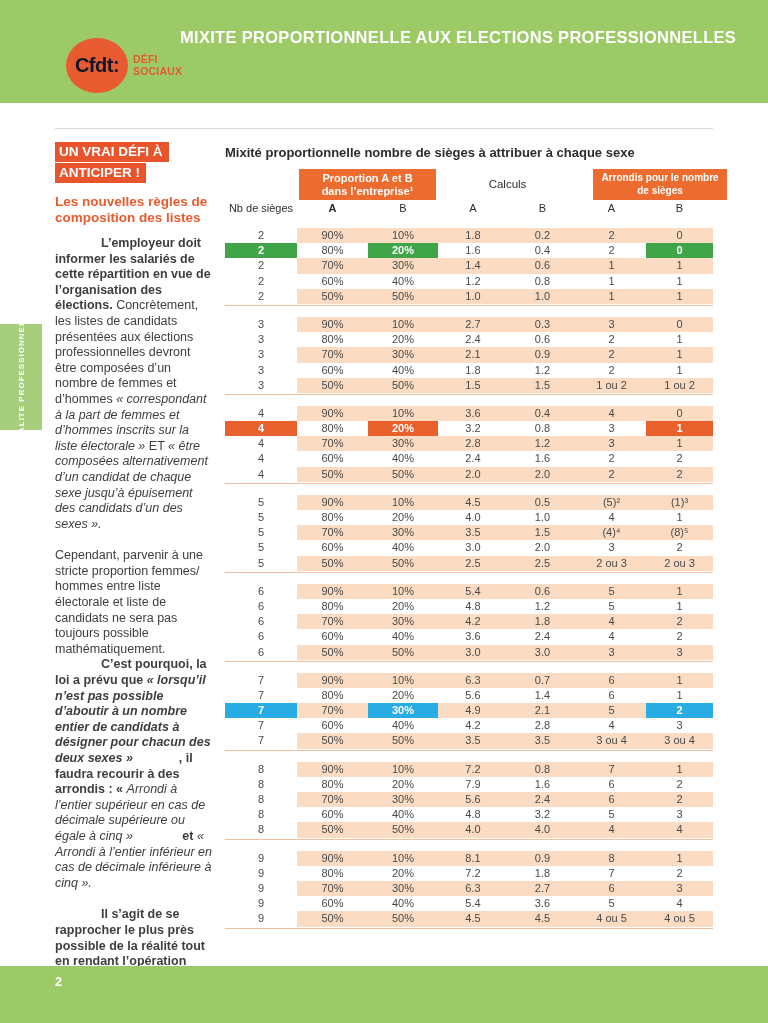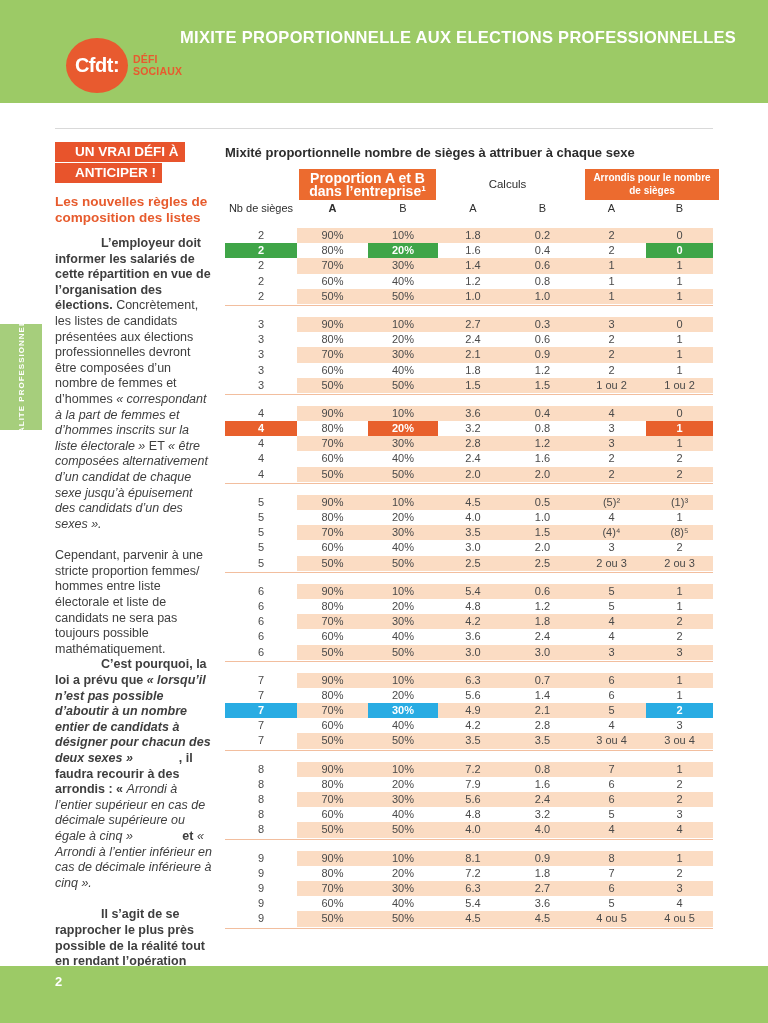--- a/index.html
+++ b/index.html
@@ -3,48 +3,48 @@
 <meta charset="utf-8">
 <style>
   html,body{margin:0;padding:0;}
   body{font-family:"Liberation Sans", sans-serif; background:#ffffff;}
   .page{position:relative;width:768px;height:1023px;background:#ffffff;overflow:hidden;}
 
   
   .header{position:absolute;left:0;top:0;width:768px;height:103px;background:#9cca66;}
   .logo{position:absolute;left:66px;top:37px;height:56px;display:flex;align-items:center;}
   .logo-circle{width:62px;height:55px;background:#e85a2f;border-radius:50%;display:flex;align-items:center;justify-content:center;}
-  .logo-circle span{color:#ffffff;font-weight:bold;font-size:20px;letter-spacing:-0.5px;}
+  .logo-circle span{color:#0f172a;font-weight:bold;font-size:20px;letter-spacing:-0.5px;}
   .logo-sub{margin-left:5px;color:#e85a2f;font-weight:bold;font-size:10.5px;line-height:12px;letter-spacing:0.2px;}
   .page-title{position:absolute;left:180px;top:0;height:74px;display:flex;align-items:center;color:#ffffff;font-size:16.5px;font-weight:bold;letter-spacing:0.3px;margin:0;}
 
   .hairline{position:absolute;left:55px;top:128px;width:658px;height:1px;background:#d9d9d9;}
 
   
   .side-tab{position:absolute;left:0;top:324px;width:42px;height:106px;background:#a6ce7c;display:flex;align-items:center;justify-content:center;}
   .side-tab span{writing-mode:vertical-rl;transform:rotate(180deg);color:#ffffff;font-size:8px;font-weight:bold;letter-spacing:1px;white-space:nowrap;}
 
   
   .sidebar{position:absolute;left:55px;top:142px;width:158px;color:#3e3e3e;}
   .badge{margin-bottom:10px;}
-  .badge-line{display:inline-block;background:#e8542c;color:#ffffff;font-weight:bold;font-size:13.5px;line-height:16px;padding:2px 6px 2px 20px;margin-bottom:1px;}
+  .badge-line{display:inline-block;background:#e8542c;color:#ffffff;font-weight:bold;font-size:13.5px;line-height:16px;padding:2px 6px 2px 4px;margin-bottom:1px;}
   .side-heading{color:#e75b2d;font-size:13.5px;font-weight:bold;line-height:16px;margin:0 0 10px 0;}
   .side-para{font-size:12.5px;line-height:15.6px;margin:0 0 16px 0;}
   .seg-n{font-weight:normal;}
   .seg-b{font-weight:bold;margin-left:46px;}
   .seg-i{font-style:italic;}
   .seg-bi{font-weight:bold;font-style:italic;}
 
   
   .table-area{position:absolute;left:225px;top:145px;width:488px;}
   .table-title{font-size:13px;font-weight:bold;color:#2d2d2d;margin:0;position:absolute;top:0;left:0;white-space:nowrap;}
   .thead{position:absolute;top:24px;left:0;width:488px;height:31px;}
-  .ob{position:absolute;background:#ec6b2f;color:#ffffff;font-weight:bold;text-align:center;font-size:14px;line-height:12.5px;display:flex;flex-direction:column;justify-content:center;height:31px;}
+  .ob{position:absolute;background:#ec6b2f;color:#ffffff;font-weight:bold;text-align:center;font-size:11px;line-height:12.5px;display:flex;flex-direction:column;justify-content:center;height:31px;}
   .ob1{left:74px;width:137px;}
-  .ob2{left:360px;width:134px;font-size:10px;padding:0 2px;box-sizing:border-box;}
+  .ob2{left:368px;width:134px;font-size:10px;padding:0 2px;box-sizing:border-box;}
   .calc-label{position:absolute;left:213px;width:139px;top:9px;text-align:center;font-size:11.5px;color:#2d2d2d;}
   .subhead{position:absolute;top:57px;left:0;width:488px;display:flex;font-size:11px;color:#2d2d2d;}
   .subhead .sc{text-align:center;white-space:nowrap;}
   .subhead .sletter{font-weight:bold;}
   .tbody{position:absolute;top:83px;left:0;width:488px;}
   .tgroup{border-bottom:1px solid #f2be9e;padding-bottom:1px;margin-bottom:11px;}
   .trow{display:flex;height:15.2px;align-items:center;}
   .cell{font-size:11px;color:#4a4a4a;text-align:center;height:15.2px;line-height:15.2px;box-sizing:border-box;}
   .c1{width:72px;} .c2{width:71px;} .c3{width:70px;} .c4{width:70px;} .c5{width:69px;} .c6{width:69px;} .c7{width:67px;}
   .tgroup .trow:nth-child(odd) .band{background:#fbdcc3;}

